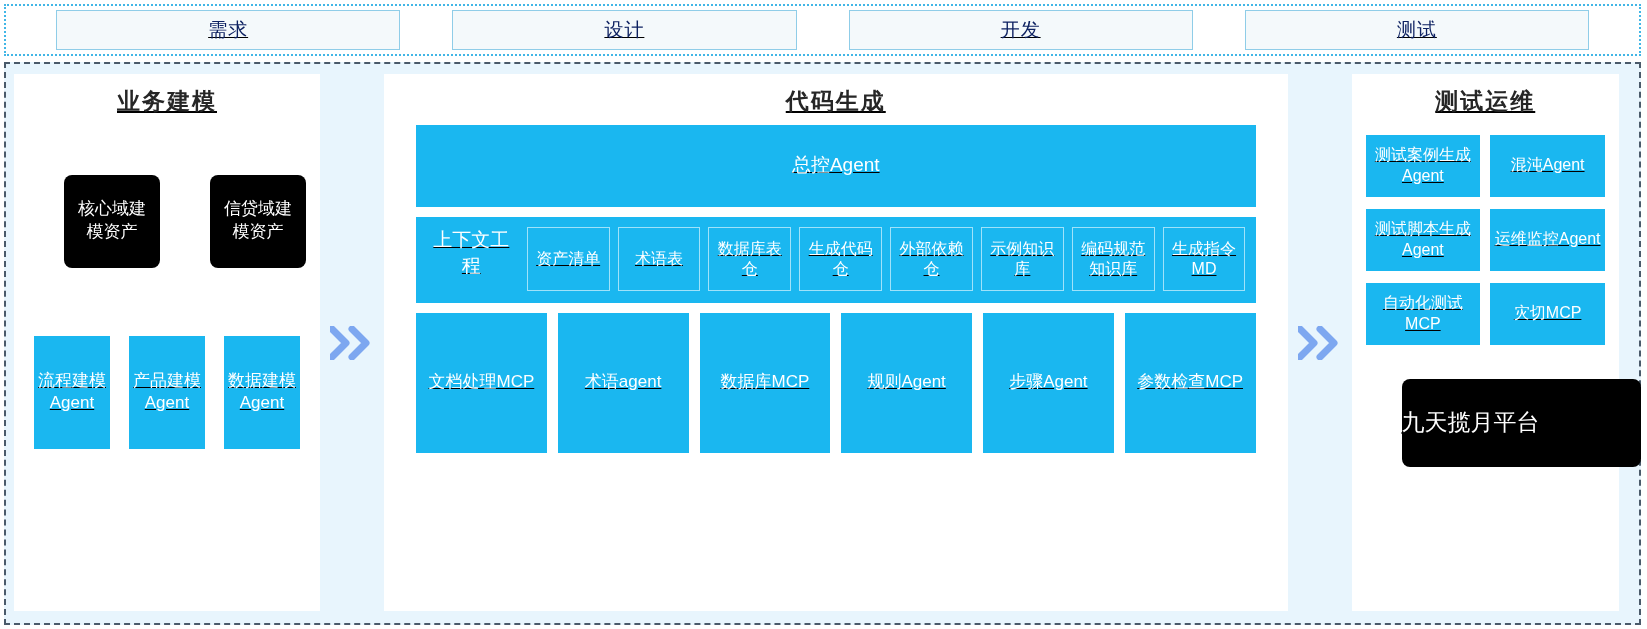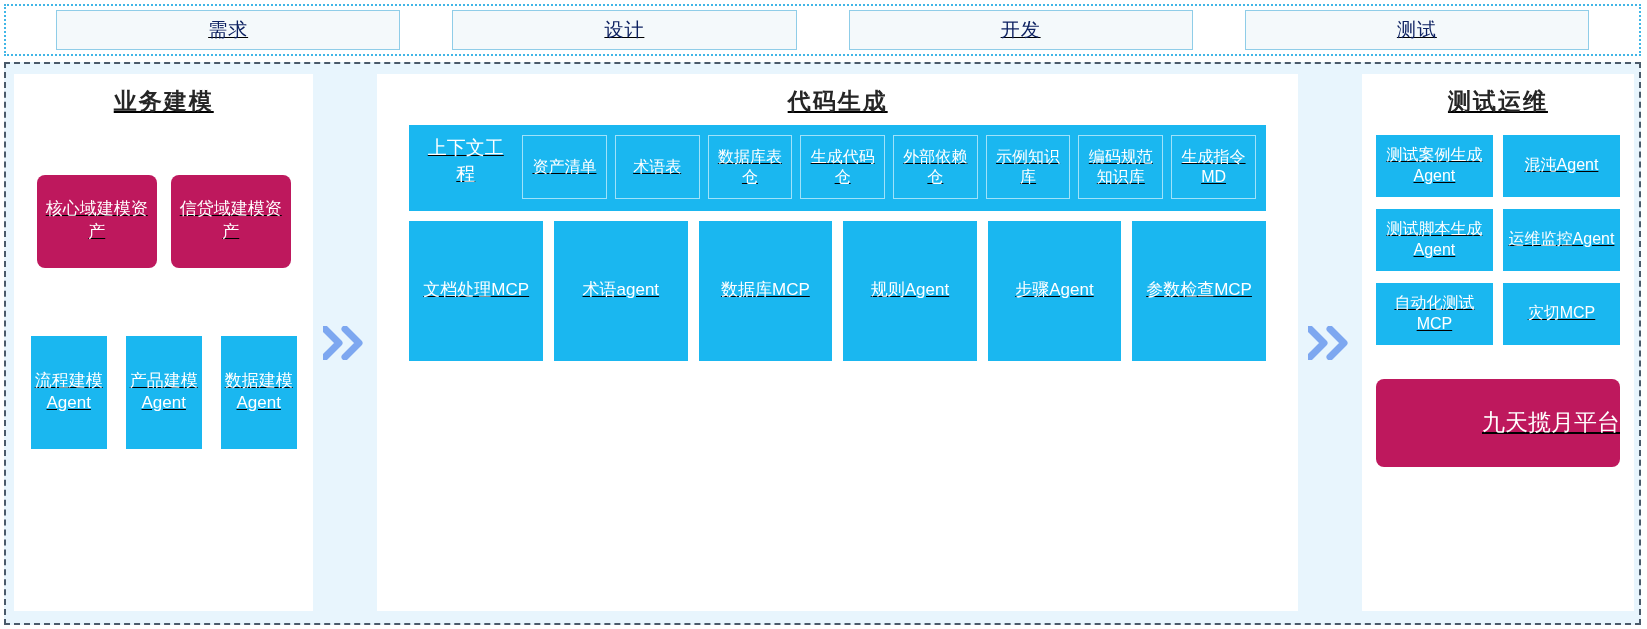--- a/index.html
+++ b/index.html
@@ -48,21 +48,21 @@
     letter-spacing: 1px;
   }
 
   
   .main-wrap {
     flex: 1 1 auto;
     border: 2px dashed #4a5a6a;
     background: #e8f5fd;
     display: flex;
     align-items: stretch;
-    padding: 10px 5px 12px 8px;
+    padding: 10px 20px 12px 8px;
     gap: 0;
   }
 
   .panel {
     background: #ffffff;
     display: flex;
     flex-direction: column;
     align-items: center;
     padding: 10px 14px 14px 14px;
   }
@@ -98,28 +98,29 @@
   .tile {
     background: #1ab7f0;
     color: #ffffff;
     display: flex;
     align-items: center;
     justify-content: center;
     text-align: center;
     line-height: 1.3;
   }
   .tile-navy {
-    background: #be185d;
+    background: #000000;
     color: #ffffff;
     border-radius: 8px;
     display: flex;
     align-items: center;
-    justify-content: flex-end;
+    justify-content: flex-start;
     text-align: center;
     line-height: 1.35;
+    margin-left: 36px;
   }
 
   
   .left-assets {
     margin-top: 50px;
     display: flex;
     gap: 14px;
     width: 100%;
     justify-content: center;
   }
@@ -273,20 +274,23 @@
         <path d="M2 3 L16 17 L2 31" fill="none" stroke="#7da7f0" stroke-width="7" stroke-linecap="round" stroke-linejoin="round"></path>
         <path d="M22 3 L36 17 L22 31" fill="none" stroke="#7da7f0" stroke-width="7" stroke-linecap="round" stroke-linejoin="round"></path>
       </svg>
     </div>
 
     <div class="panel panel-center">
       <div class="panel-title">代码生成</div>
 
       <div class="center-inner">
 
+        <div class="tile master-agent">
+          <span>总控Agent</span>
+        </div>
 
         <div class="context-block">
           <div class="context-title">上下文工程</div>
           <div class="context-row">
             <div class="context-item">
               <span>资产清单</span>
             </div>
             <div class="context-item">
               <span>术语表</span>
             </div>

